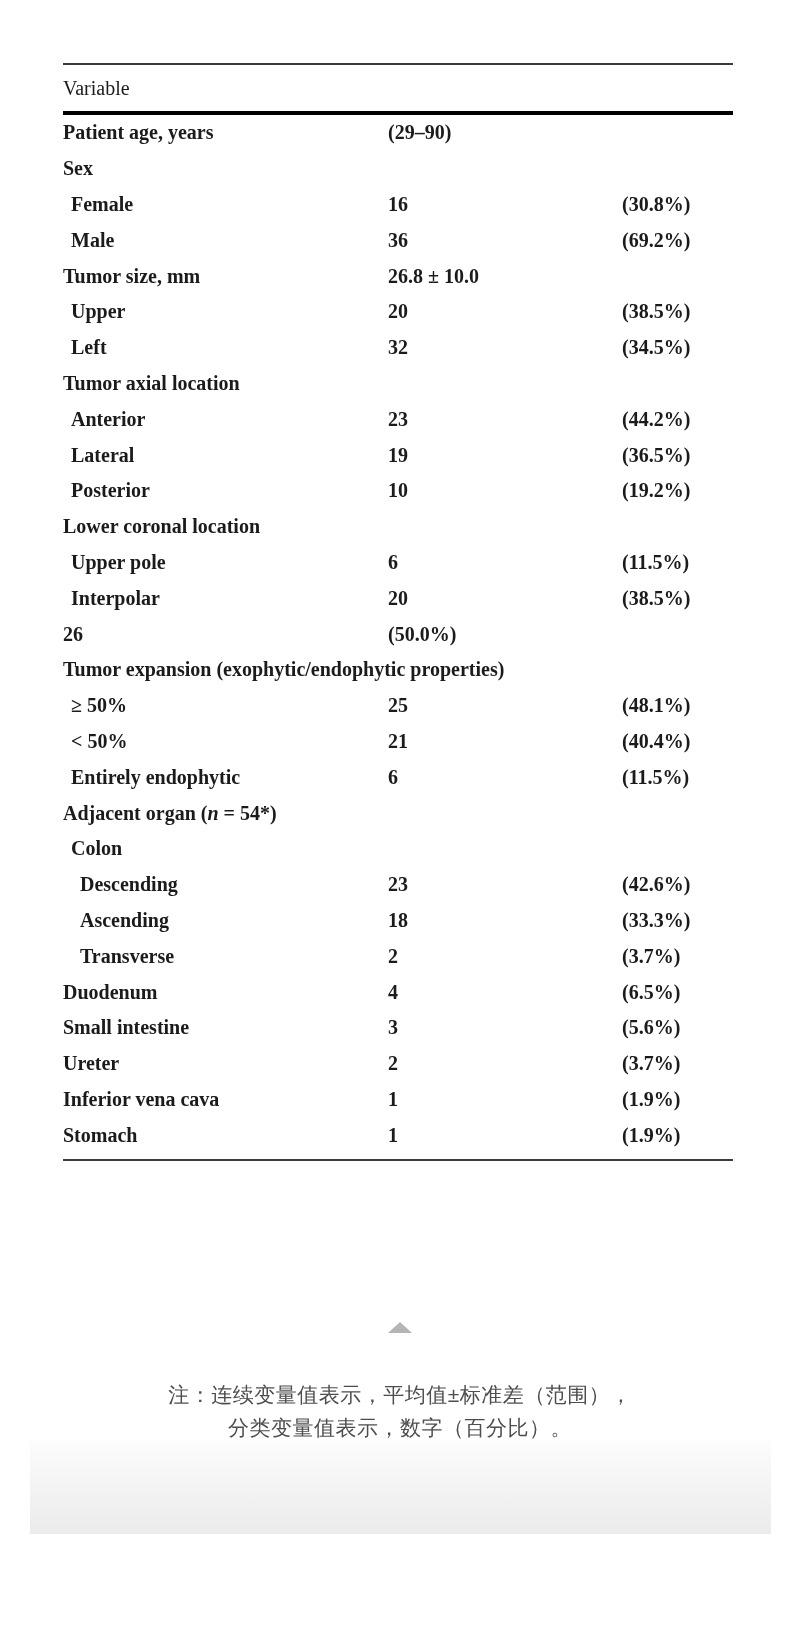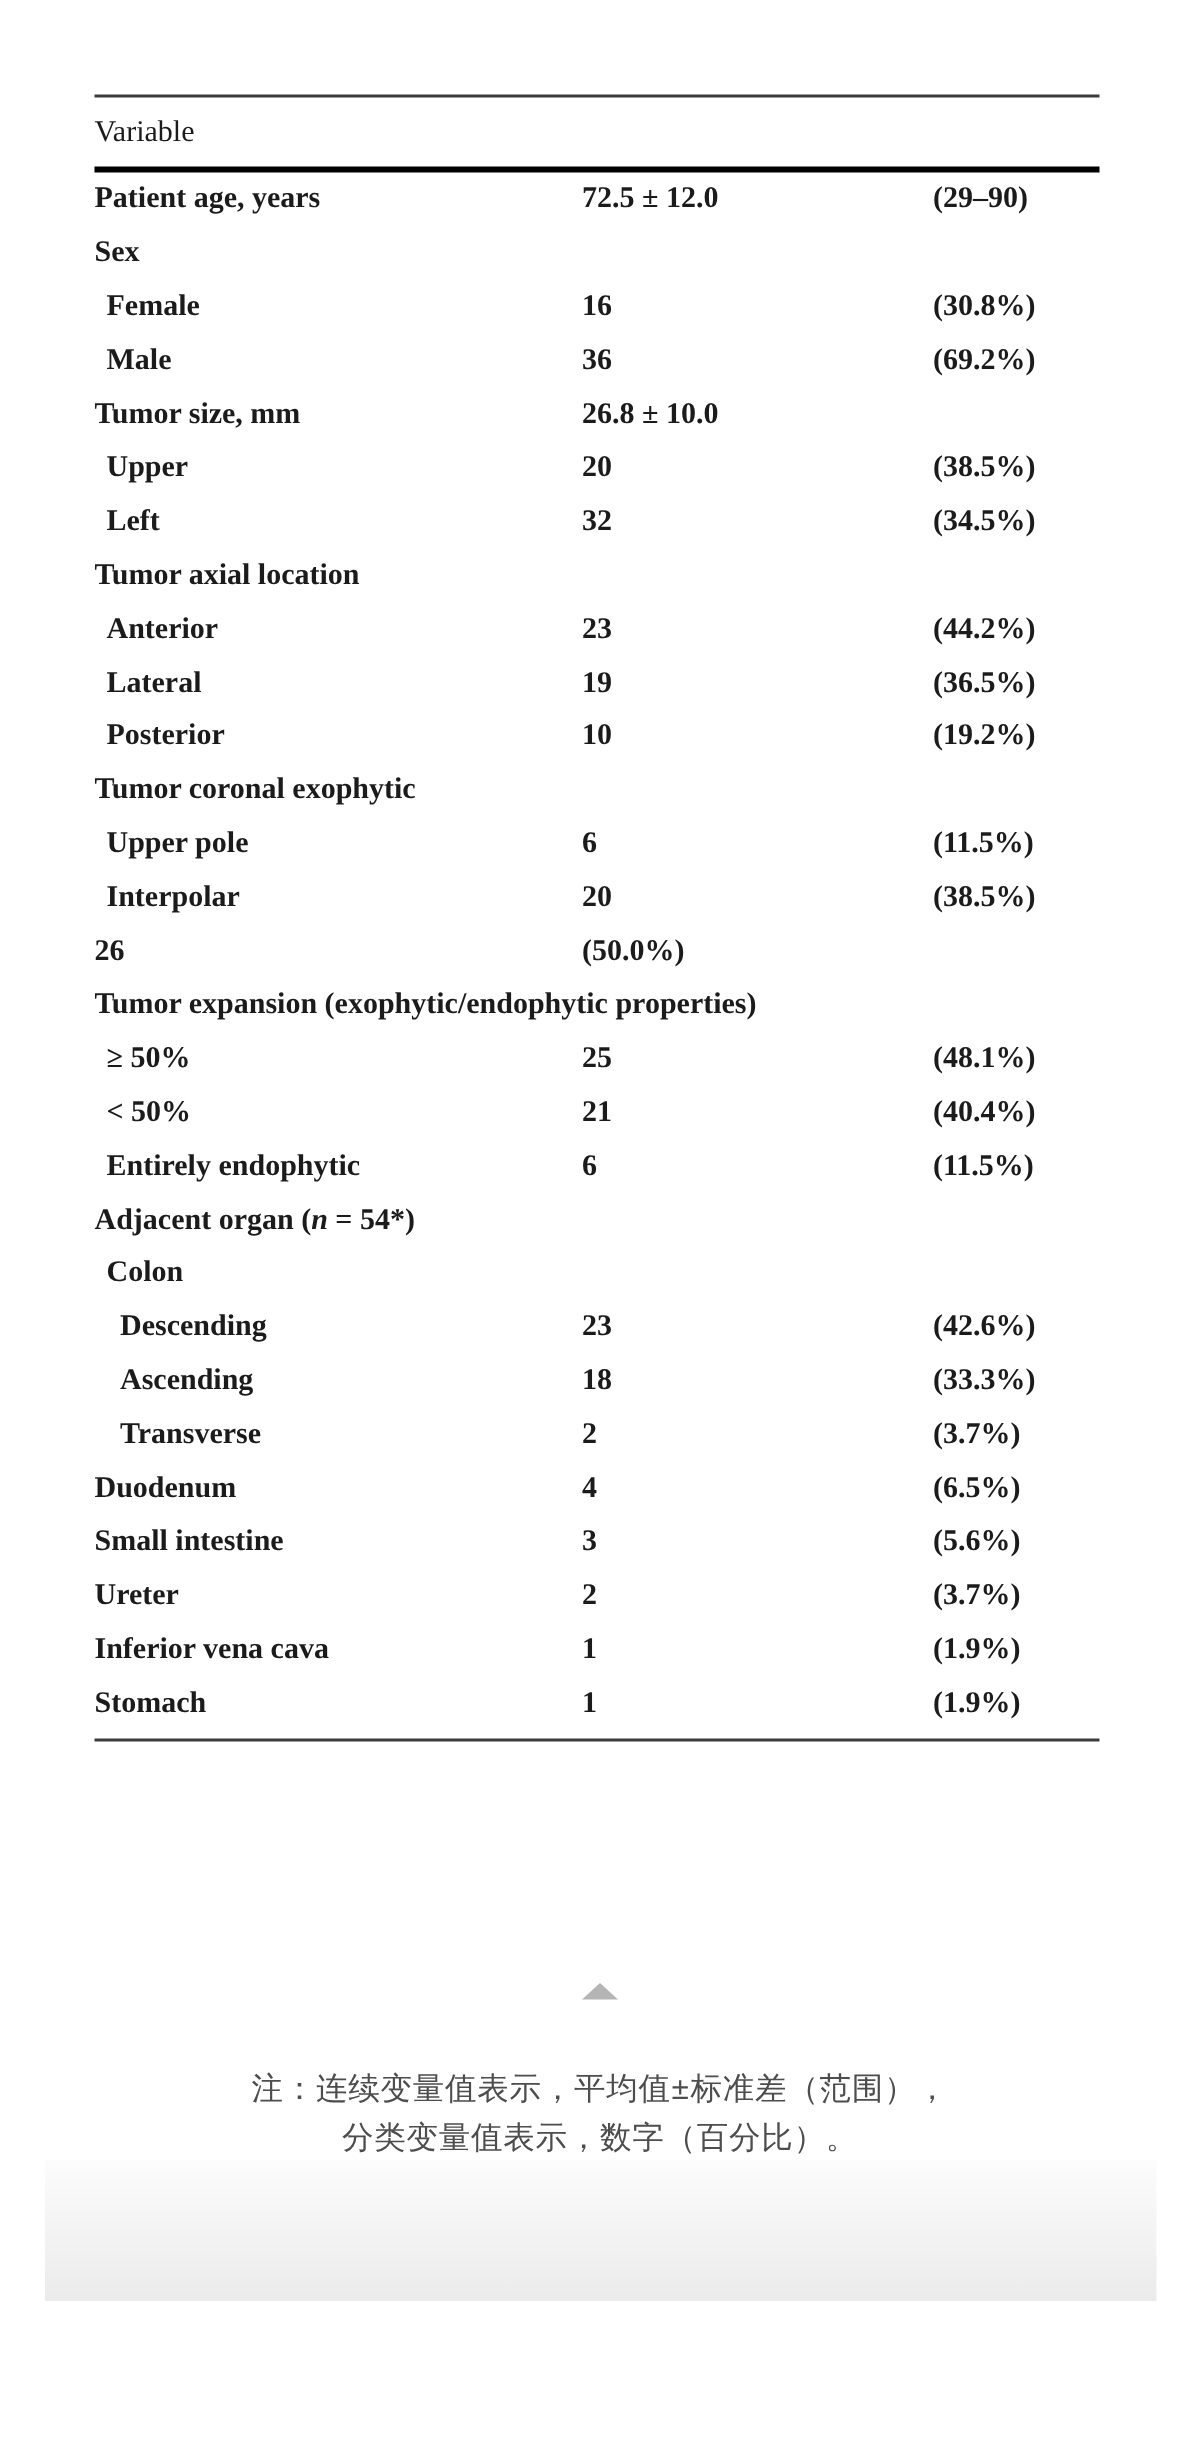--- a/index.html
+++ b/index.html
@@ -56,21 +56,21 @@
     border-left:12px solid transparent;
     border-right:12px solid transparent;
     border-bottom:11px solid var(--arrow);
     cursor:pointer;
   }
   .note{
     position:absolute;
     left:0;top:1378px;
     width:800px;
     text-align:center;
-    font-family:Liberation Mono, monospace;
+    font-family:Liberation Sans, sans-serif;
     font-size:21px;
     line-height:33px;
     letter-spacing:0.5px;
     color:var(--note-text);
   }
   .bottom-panel{
     position:absolute;
     left:30px;top:1440px;
     width:741px;height:94px;
     background:linear-gradient(180deg, var(--panel-top) 0%, var(--panel-bottom) 100%);
@@ -79,21 +79,20 @@
 </head>
 <body>
 
 <div class="table">
   <div class="thead">
     <span>Variable</span>
   </div>
   <div class="tbody">
       <div class="trow indent-0">
         <div class="cell lab">Patient age, years</div>
-        <div class="cell val">72.5 ± 12.0</div>
         <div class="cell pct">(29–90)</div>
       </div>
       <div class="trow indent-0">
         <div class="cell lab">Sex</div>
         <div class="cell val"></div>
         <div class="cell pct"></div>
       </div>
       <div class="trow indent-1">
         <div class="cell lab">Female</div>
         <div class="cell val">16</div>
@@ -133,21 +132,21 @@
         <div class="cell lab">Lateral</div>
         <div class="cell val">19</div>
         <div class="cell pct">(36.5%)</div>
       </div>
       <div class="trow indent-1">
         <div class="cell lab">Posterior</div>
         <div class="cell val">10</div>
         <div class="cell pct">(19.2%)</div>
       </div>
       <div class="trow indent-0">
-        <div class="cell lab">Tumor coronal exophytic</div>
+        <div class="cell lab">Lower coronal location</div>
         <div class="cell val"></div>
         <div class="cell pct"></div>
       </div>
       <div class="trow indent-1">
         <div class="cell lab">Upper pole</div>
         <div class="cell val">6</div>
         <div class="cell pct">(11.5%)</div>
       </div>
       <div class="trow indent-1">
         <div class="cell lab">Interpolar</div>

